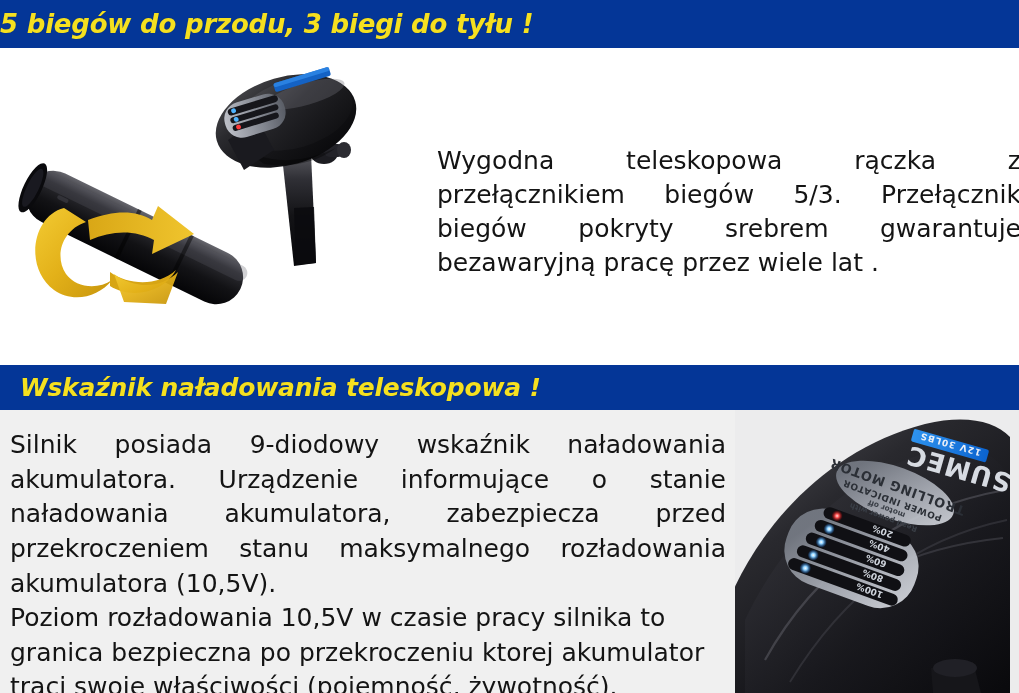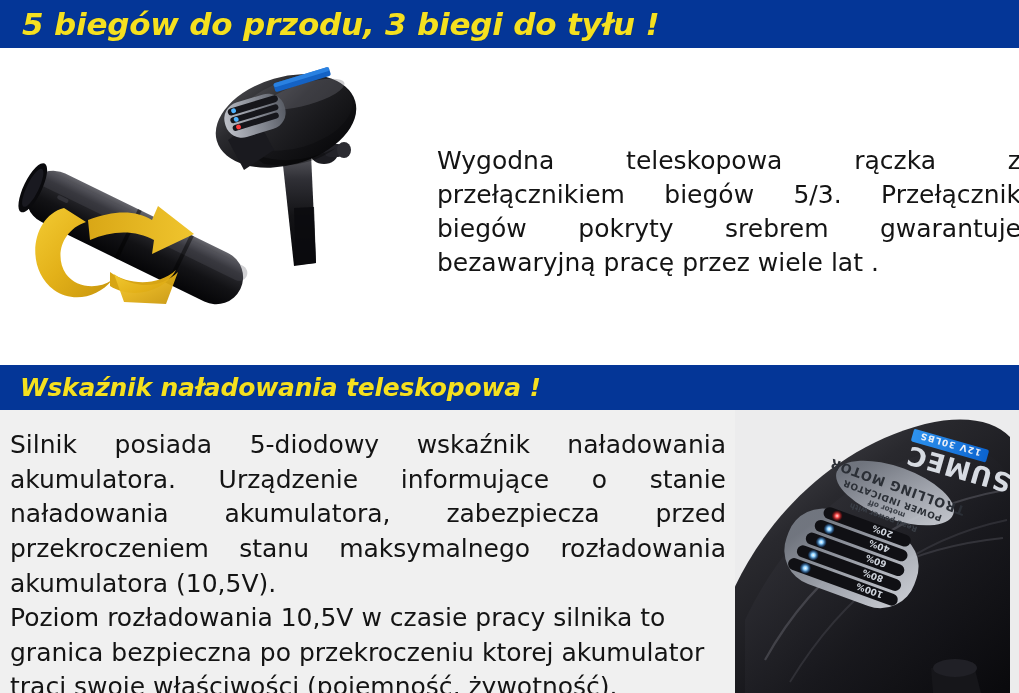--- a/index.html
+++ b/index.html
@@ -16,23 +16,22 @@
     position:absolute;left:0;width:1019px;
     background:#043697;
     display:flex;align-items:center;
   }
   #bar1{top:0;height:48px;}
   #bar2{top:365px;height:45px;}
   .bar-title{
     font-family:"DejaVu Sans","Liberation Sans",sans-serif;
     font-weight:bold;font-style:italic;
     color:#f5e020;
-    font-size:31px;
+    font-size:26px;
     letter-spacing:-0.2px;
-    padding-left:22px;
     white-space:nowrap;
     text-shadow:0 0 1px rgba(0,0,0,.35);
   }
   #bar2 .bar-title{font-size:25px;padding-left:20px;}
 
   
   #section1{
     position:absolute;left:0;top:48px;width:1019px;height:317px;
     background:#ffffff;
   }
@@ -177,21 +176,21 @@
     </div>
   </div>
 
   <div class="bar" id="bar2">
     <div class="bar-title">Wskaźnik naładowania teleskopowa !</div>
   </div>
 
   <div id="section2">
 
     <div id="text-bottom">
-      <p>Silnik posiada 5-diodowy wskaźnik naładowania akumulatora. Urządzenie informujące o stanie naładowania akumulatora, zabezpiecza przed przekroczeniem stanu maksymalnego rozładowania akumulatora (10,5V).</p>
+      <p>Silnik posiada 9-diodowy wskaźnik naładowania akumulatora. Urządzenie informujące o stanie naładowania akumulatora, zabezpiecza przed przekroczeniem stanu maksymalnego rozładowania akumulatora (10,5V).</p>
       <p class="last">Poziom rozładowania 10,5V w czasie pracy silnika to granica bezpieczna po przekroczeniu ktorej akumulator traci swoje właściwości (pojemność, żywotność).</p>
     </div>
 
     <div id="motor-photo-bottom">
       <svg width="275" height="283" viewBox="0 0 275 283">
         <defs>
           <linearGradient id="bodyG" x1="0.1" y1="0" x2="0.9" y2="1">
             <stop offset="0%" stop-color="#4d4d53"></stop>
             <stop offset="30%" stop-color="#29292e"></stop>
             <stop offset="70%" stop-color="#131317"></stop>

